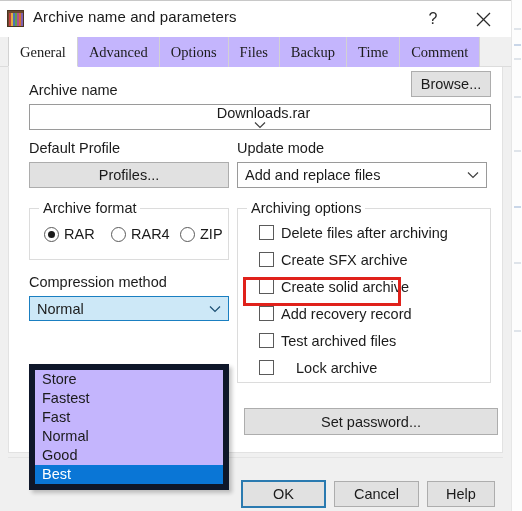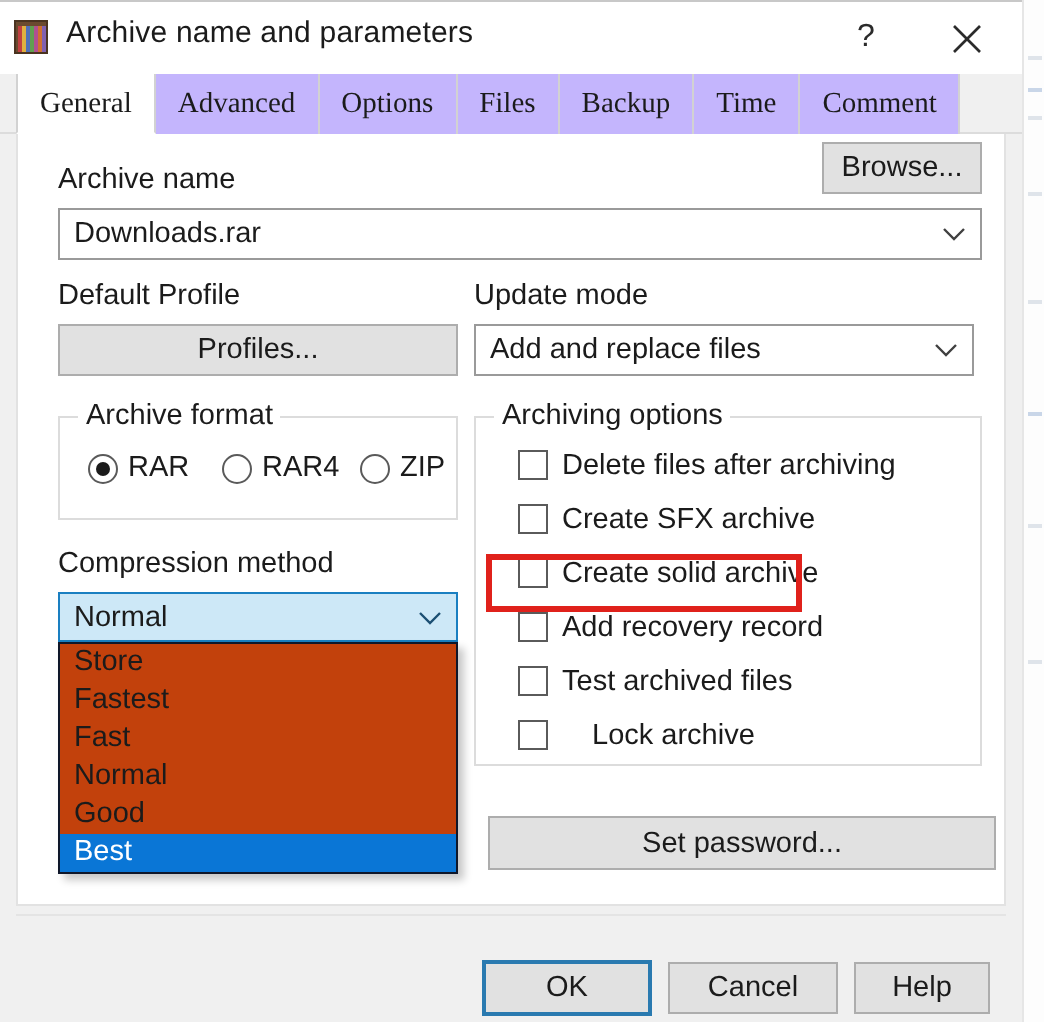--- a/index.html
+++ b/index.html
@@ -195,24 +195,25 @@
 
   
   .combo.hot {
     background: #cde8f7;
     border: 1px solid #1a7fc1;
   }
 
   
   .droplist {
     position: absolute;
-    background: #c2410c;
-    border: 1px solid #0f172a;
+    background: #c4b5fd;
+    border: 6px solid #0f172a;
     z-index: 40;
     box-shadow: 3px 3px 4px rgba(0,0,0,.22);
+    margin-top: 43px;
   }
   .dl-item {
     height: 19px; line-height: 19px;
     padding-left: 7px;
     font-size: 14.5px; color: #1b1b1b;
     white-space: nowrap;
     cursor: default;
   }
   .dl-item.sel { background: #0a76d6; color: #ffffff; }
 
@@ -287,21 +288,21 @@
         <div class="tab">Comment</div>
       </div>
     </div>
 
     <div class="page">
 
       <div class="lbl" style="left:20px; top:15px;">Archive name</div>
 
       <div class="btn" style="left:402px; top:4px; width:80px; height:26px;">Browse...</div>
 
-      <div class="combo" style="left:20px; top:37px; width:462px; height:26px;">
+      <div class="combo" style="left:20px; top:37px; width:462px; height:26px;flex-direction:column;">
         <span class="ctext">Downloads.rar</span>
         <span class="carrow">
           <svg class="chev" width="12" height="8" viewBox="0 0 12 8">
             <polyline points="1,1.5 6,6.5 11,1.5" fill="none" stroke="#404040" stroke-width="1.2"></polyline>
           </svg>
         </span>
       </div>
 
       <div class="lbl" style="left:20px; top:73px;">Default Profile</div>
       <div class="btn" style="left:20px; top:95px; width:200px; height:26px;">Profiles...</div>

